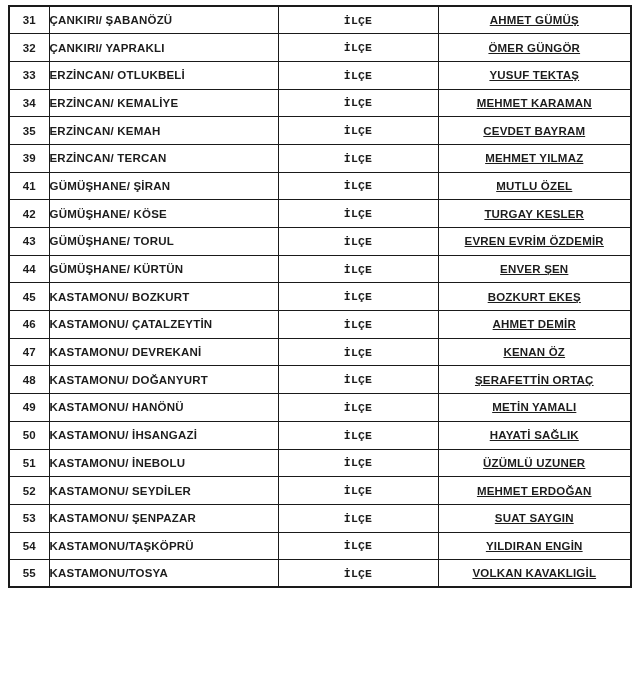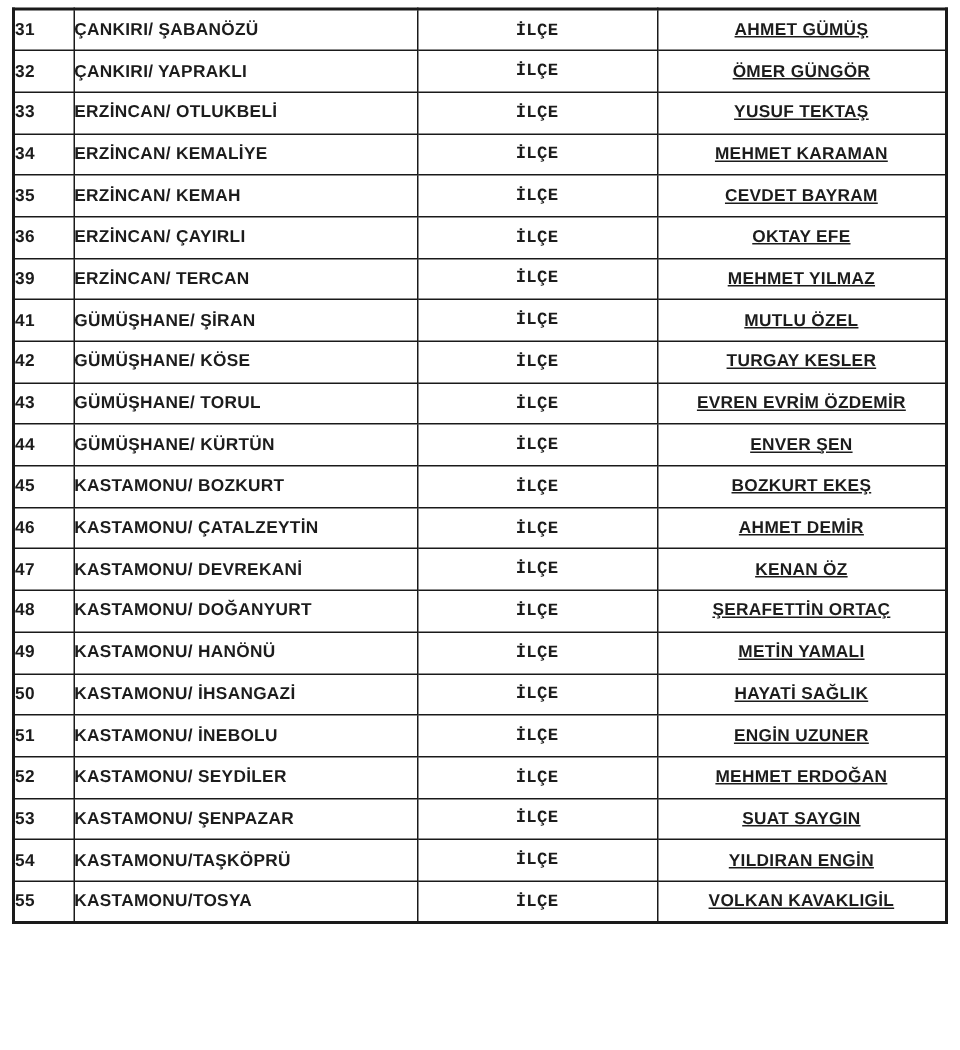--- a/index.html
+++ b/index.html
@@ -30,21 +30,21 @@
     padding: 0;
     font-size: 11.5px;
     font-weight: 600;
     color: #1c1c1c;
     letter-spacing: 0.2px;
     white-space: nowrap;
     overflow: hidden;
     background: #ffffff;
     vertical-align: middle;
   }
-  td.cell-num  { text-align: left; margin-top: 27px; }
+  td.cell-num  { text-align: center; margin-top: 27px; }
   td.cell-district { text-align: left; padding-left: 9px; }
   td.cell-type { text-align: center; font-family: Liberation Mono, monospace; }
   td.cell-name { text-align: center; padding-left: 9px; text-decoration: underline; }
 </style>
 </head>
 <body>
 
 <div class="page">
   <table class="officials">
     <colgroup>
@@ -76,26 +76,20 @@
           <td class="cell-num">34</td>
           <td class="cell-district">ERZİNCAN/ KEMALİYE</td>
           <td class="cell-type">İLÇE</td>
           <td class="cell-name">MEHMET KARAMAN</td>
         </tr>
         <tr>
           <td class="cell-num">35</td>
           <td class="cell-district">ERZİNCAN/ KEMAH</td>
           <td class="cell-type">İLÇE</td>
           <td class="cell-name">CEVDET BAYRAM</td>
-        </tr>
-        <tr>
-          <td class="cell-num">36</td>
-          <td class="cell-district">ERZİNCAN/ ÇAYIRLI</td>
-          <td class="cell-type">İLÇE</td>
-          <td class="cell-name">OKTAY EFE</td>
         </tr>
         <tr>
           <td class="cell-num">39</td>
           <td class="cell-district">ERZİNCAN/ TERCAN</td>
           <td class="cell-type">İLÇE</td>
           <td class="cell-name">MEHMET YILMAZ</td>
         </tr>
         <tr>
           <td class="cell-num">41</td>
           <td class="cell-district">GÜMÜŞHANE/ ŞİRAN</td>
@@ -153,21 +147,21 @@
         <tr>
           <td class="cell-num">50</td>
           <td class="cell-district">KASTAMONU/ İHSANGAZİ</td>
           <td class="cell-type">İLÇE</td>
           <td class="cell-name">HAYATİ SAĞLIK</td>
         </tr>
         <tr>
           <td class="cell-num">51</td>
           <td class="cell-district">KASTAMONU/ İNEBOLU</td>
           <td class="cell-type">İLÇE</td>
-          <td class="cell-name">ENGİN UZUNER</td>
+          <td class="cell-name">ÜZÜMLÜ UZUNER</td>
         </tr>
         <tr>
           <td class="cell-num">52</td>
           <td class="cell-district">KASTAMONU/ SEYDİLER</td>
           <td class="cell-type">İLÇE</td>
           <td class="cell-name">MEHMET ERDOĞAN</td>
         </tr>
         <tr>
           <td class="cell-num">53</td>
           <td class="cell-district">KASTAMONU/ ŞENPAZAR</td>

